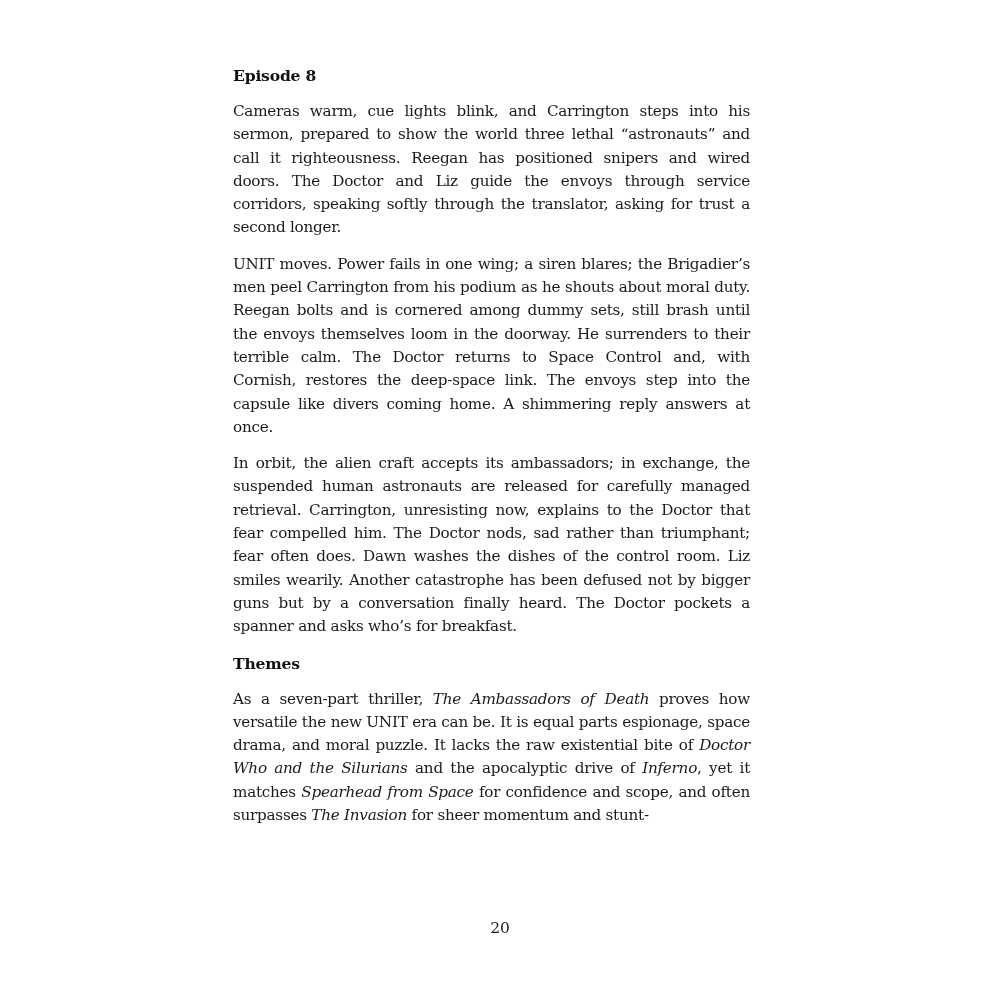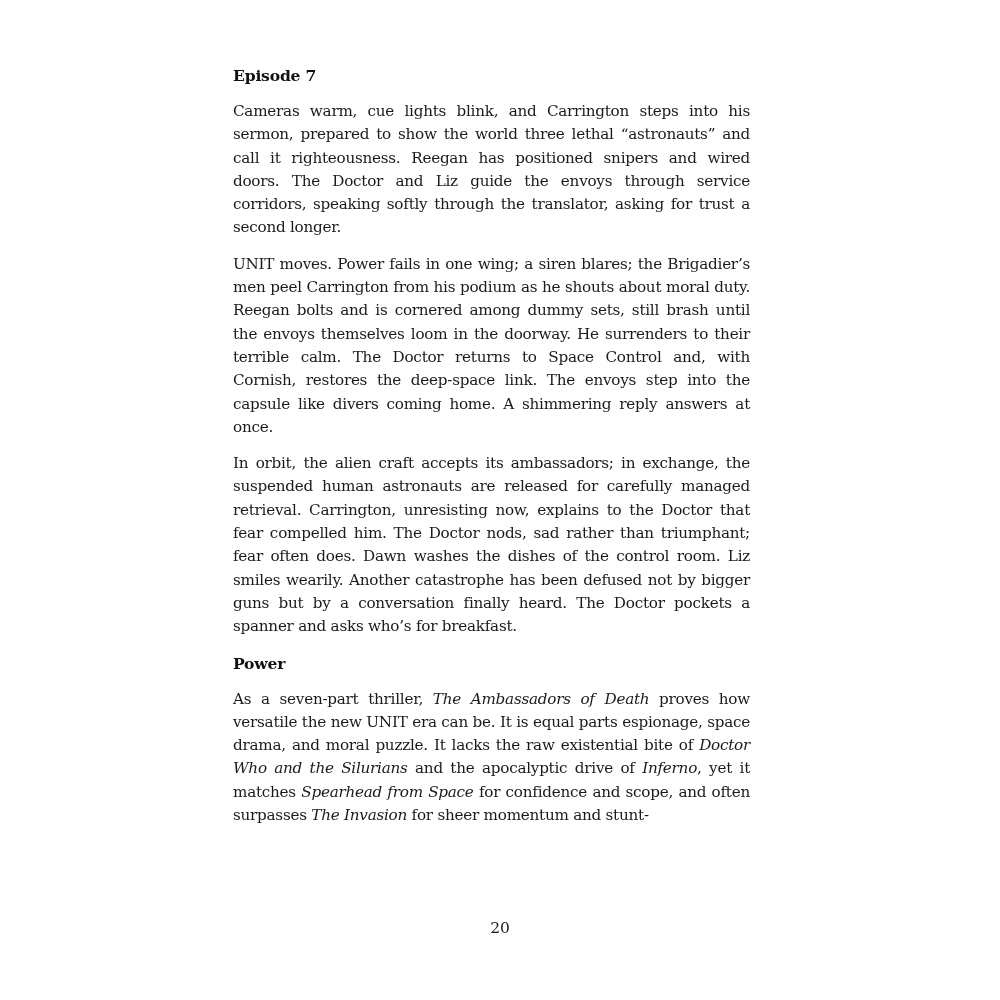--- a/index.html
+++ b/index.html
@@ -47,32 +47,32 @@
       font-family: "DejaVu Serif", serif;
       font-size: 15.5px;
       color: #1a1a1a;
     }
   </style>
 </head>
 <body>
 
 <div class="page">
 
-  <h2>Episode 7</h2>
+  <h2>Episode 8</h2>
 
   <p>
     <span>Cameras warm, cue lights blink, and Carrington steps into his sermon, prepared to show the world three lethal “astronauts” and call it righteousness. Reegan has positioned snipers and wired doors. The Doctor and Liz guide the envoys through service corridors, speaking softly through the translator, asking for trust a second longer.</span>
   </p>
 
   <p>
     <span>UNIT moves. Power fails in one wing; a siren blares; the Brigadier’s men peel Carrington from his podium as he shouts about moral duty. Reegan bolts and is cornered among dummy sets, still brash until the envoys themselves loom in the doorway. He surrenders to their terrible calm. The Doctor returns to Space Control and, with Cornish, restores the deep-space link. The envoys step into the capsule like divers coming home. A shimmering reply answers at once.</span>
   </p>
 
   <p>
     <span>In orbit, the alien craft accepts its ambassadors; in exchange, the suspended human astronauts are released for carefully managed retrieval. Carrington, unresisting now, explains to the Doctor that fear compelled him. The Doctor nods, sad rather than triumphant; fear often does. Dawn washes the dishes of the control room. Liz smiles wearily. Another catastrophe has been defused not by bigger guns but by a conversation finally heard. The Doctor pockets a spanner and asks who’s for breakfast.</span>
   </p>
 
-  <h2>Power</h2>
+  <h2>Themes</h2>
 
   <p><span>As a seven-part thriller, </span><em>The Ambassadors of Death</em><span> proves how versatile the new UNIT era can be. It is equal parts espionage, space drama, and moral puzzle. It lacks the raw existential bite of </span><em>Doctor Who and the Silurians</em><span> and the apocalyptic drive of </span><em>Inferno</em><span>, yet it matches </span><em>Spearhead from Space</em><span> for confidence and scope, and often surpasses </span><em>The Invasion</em><span> for sheer momentum and stunt-</span></p>
 </div>
 
 <div class="page-number">20</div>
 
 </body></html>

